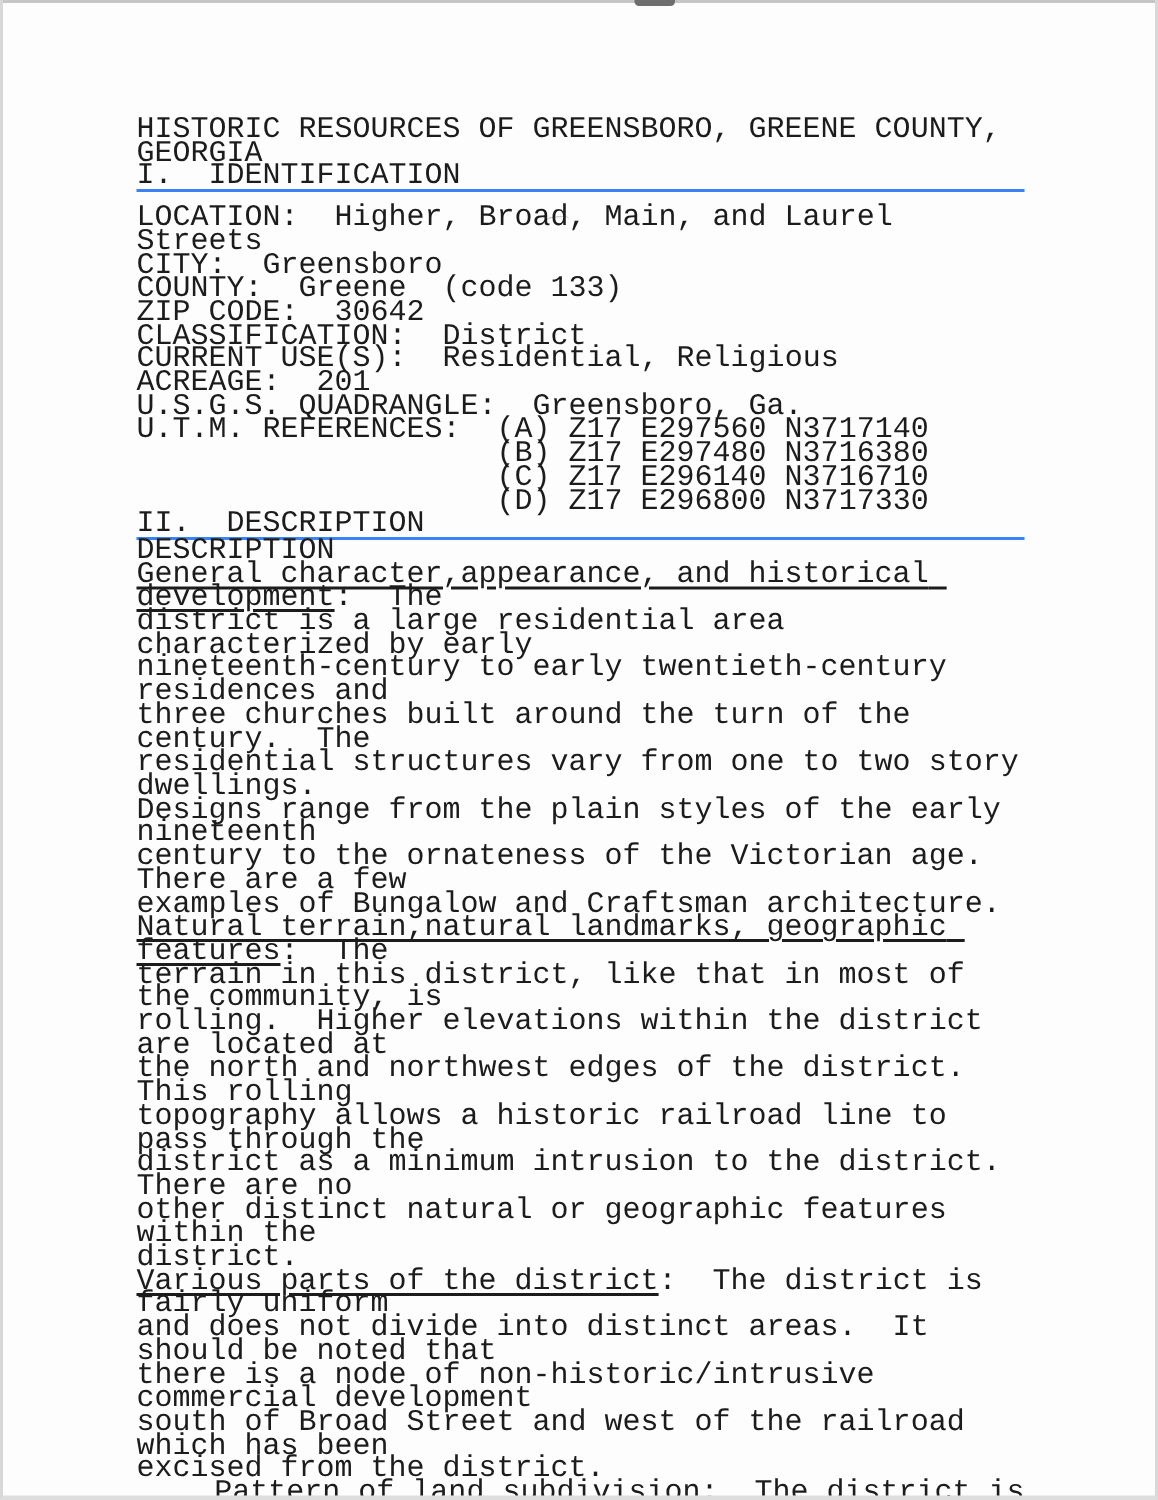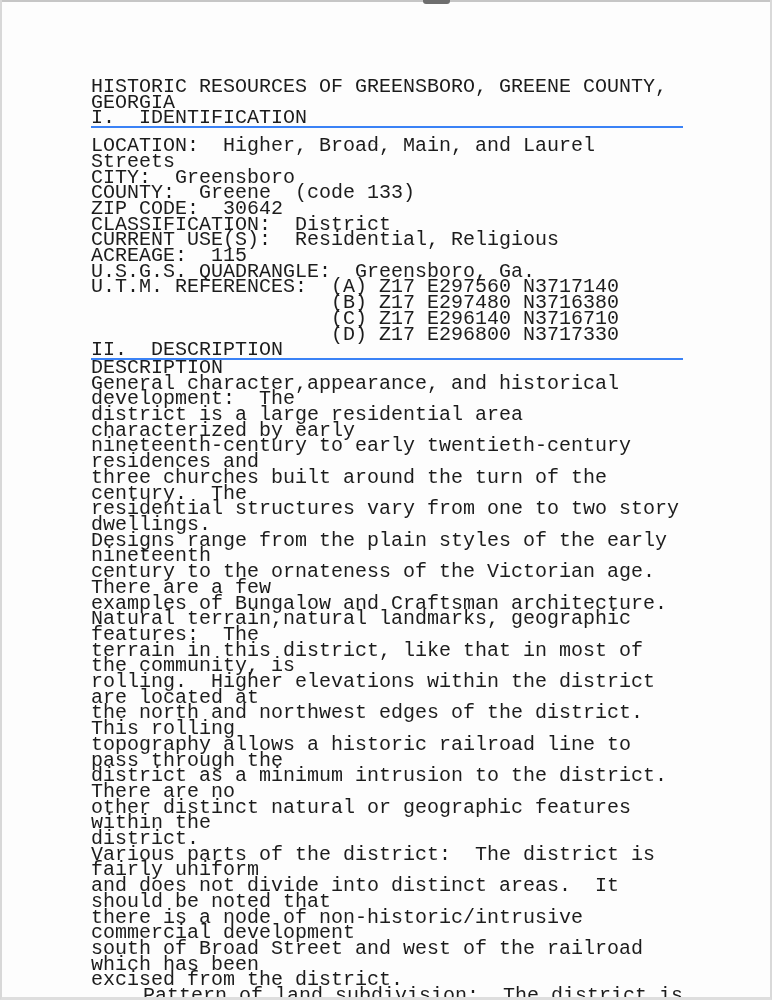--- a/index.html
+++ b/index.html
@@ -73,20 +73,21 @@
   }
   .fields { margin-top: 10px; }
   .sec2 { margin-top: 17px; }
   .desc-label { margin-top: 11px; }
   .para { margin-top: 12px; }
   .p1 { margin-top: 14px; }
   .p3 { margin-top: 9px; }
   .p4 { margin-top: 15px; text-align: right; }
   .b { font-weight: bold; }
   .u {
+    text-decoration: underline;
     text-decoration-thickness: 1.5px;
     text-underline-offset: 2.5px;
   }
 </style>
 </head>
 <body>
 
 <div class="page">
   <div class="edge-top"></div>
   <div class="smudge-top"></div>
@@ -99,21 +100,21 @@
 
     <h2 class="sec">I.  IDENTIFICATION</h2>
 
     <div class="fields">
       <p class="line"><span>LOCATION:  </span><span>Higher, Broad, Main, and Laurel Streets</span></p>
       <p class="line"><span>CITY:  </span><span>Greensboro</span></p>
       <p class="line"><span>COUNTY:  </span><span>Greene  (code 133)</span></p>
       <p class="line"><span>ZIP CODE:  </span><span>30642</span></p>
       <p class="line"><span>CLASSIFICATION:  </span><span>District</span></p>
       <p class="line"><span>CURRENT USE(S):  </span><span>Residential, Religious</span></p>
-      <p class="line"><span>ACREAGE:  </span><span>115</span></p>
+      <p class="line"><span>ACREAGE:  </span><span>201</span></p>
       <p class="line"><span>U.S.G.S. QUADRANGLE:  </span><span>Greensboro, Ga.</span></p>
       <p class="line"><span>U.T.M. REFERENCES:  </span><span>(A) Z17 E297560 N3717140
                     (B) Z17 E297480 N3716380
                     (C) Z17 E296140 N3716710
                     (D) Z17 E296800 N3717330</span></p>
     </div>
 
     <h2 class="sec sec2">II.  DESCRIPTION</h2>
 
     <p class="line desc-label">DESCRIPTION</p>

